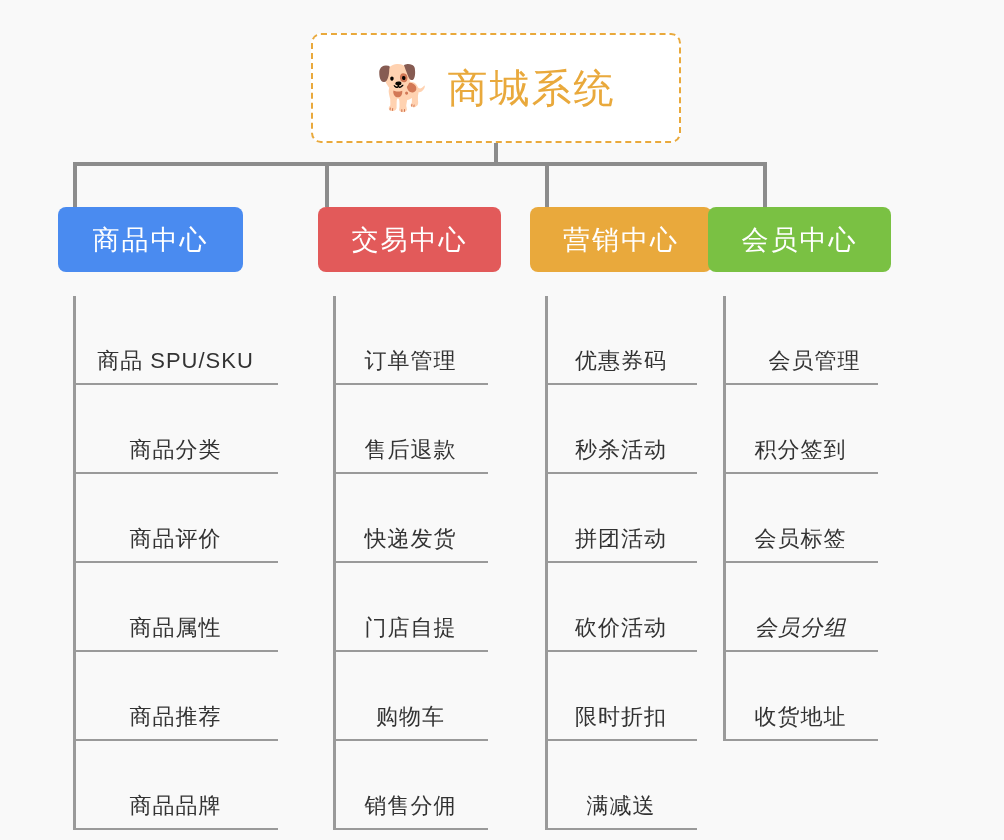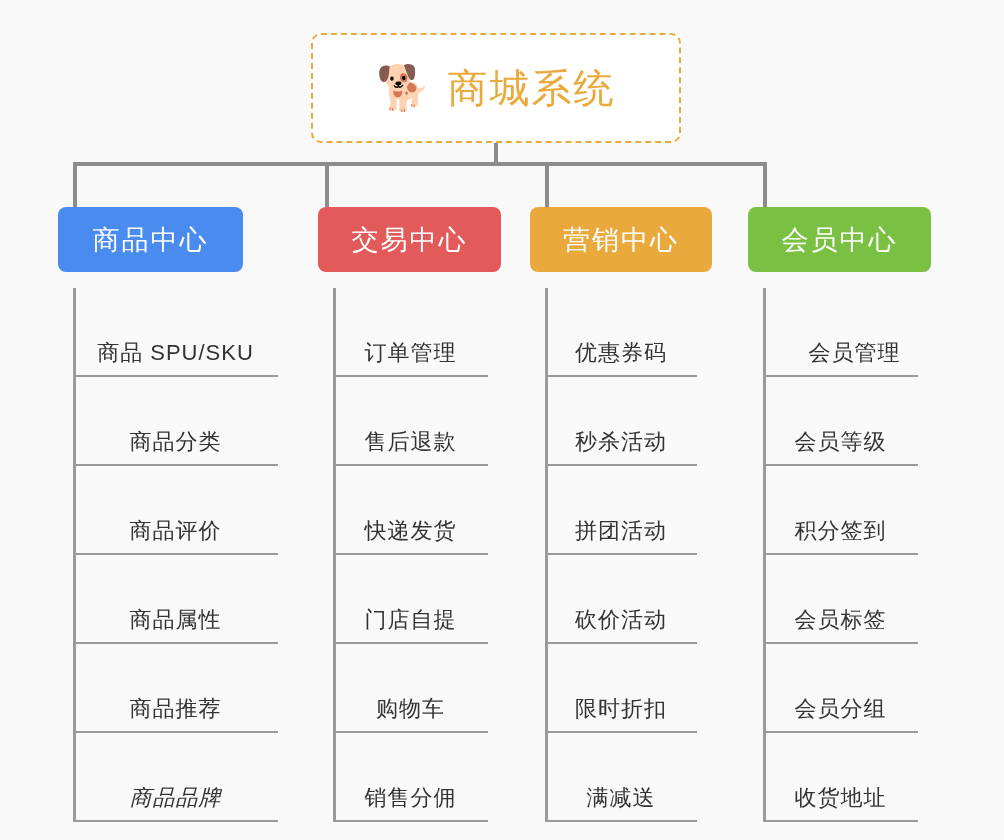--- a/index.html
+++ b/index.html
@@ -72,21 +72,21 @@
     justify-content: center;
     color: #ffffff;
     font-size: 27px;
     letter-spacing: 2px;
     white-space: nowrap;
   }
 
   
   .leaf-list {
     position: relative;
-    margin-top: 8px;
+    margin-top: 16px;
     padding-top: 8px;
   }
   .leaf-rail {
     position: absolute;
     left: 15px;
     top: 8px;
     bottom: 0px;
     width: 3px;
     background: #9a9a9a;
   }
@@ -142,21 +142,21 @@
           </div>
           <div class="leaf-item" style="width: 205px;">
             <span class="leaf-label">商品评价</span>
           </div>
           <div class="leaf-item" style="width: 205px;">
             <span class="leaf-label">商品属性</span>
           </div>
           <div class="leaf-item" style="width: 205px;">
             <span class="leaf-label">商品推荐</span>
           </div>
-          <div class="leaf-item" style="width: 205px; font-style: italic;">
+          <div class="leaf-item" style="width: 205px;">
             <span class="leaf-label">商品品牌</span>
           </div>
         </div>
       </div>
       <div class="category-col" style="left: 318px; width: 183px;">
         <div class="cat-header" style="background: rgb(226, 90, 90); color: rgb(255, 255, 255);">
           <span>交易中心</span>
         </div>
         <div class="leaf-list">
           <div class="leaf-rail"></div>
@@ -199,39 +199,36 @@
             <span class="leaf-label">砍价活动</span>
           </div>
           <div class="leaf-item" style="width: 152px;">
             <span class="leaf-label">限时折扣</span>
           </div>
           <div class="leaf-item" style="width: 152px;">
             <span class="leaf-label">满减送</span>
           </div>
         </div>
       </div>
-      <div class="category-col" style="left: 748px; width: 183px;">
+      <div class="category-col" style="left: 708px; width: 183px;">
         <div class="cat-header" style="background: rgb(122, 193, 67); color: rgb(255, 255, 255);">
           <span>会员中心</span>
         </div>
         <div class="leaf-list">
           <div class="leaf-rail"></div>
           <div class="leaf-item" style="width: 155px; padding-left: 28px;">
             <span class="leaf-label">会员管理</span>
           </div>
           <div class="leaf-item" style="width: 155px;">
-            <span class="leaf-label">会员等级</span>
-          </div>
-          <div class="leaf-item" style="width: 155px;">
             <span class="leaf-label">积分签到</span>
           </div>
           <div class="leaf-item" style="width: 155px;">
             <span class="leaf-label">会员标签</span>
           </div>
-          <div class="leaf-item" style="width: 155px;">
+          <div class="leaf-item" style="width: 155px; font-style: italic;">
             <span class="leaf-label">会员分组</span>
           </div>
           <div class="leaf-item" style="width: 155px; font-family: Liberation Mono, monospace;">
             <span class="leaf-label">收货地址</span>
           </div>
         </div>
       </div>
     </div>
 
 </div>

